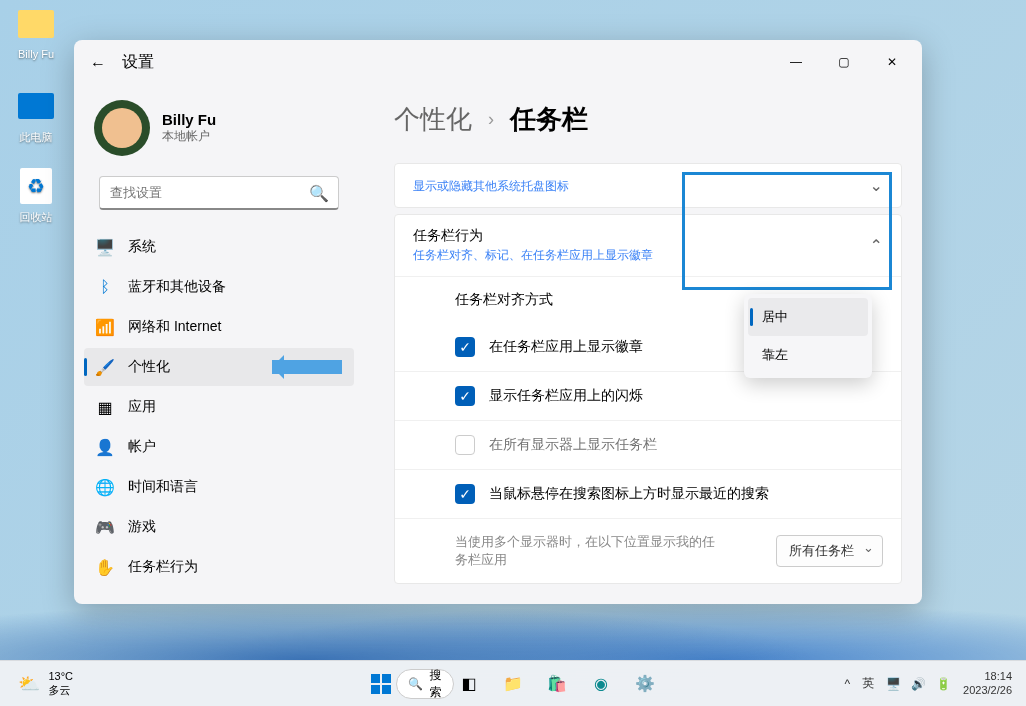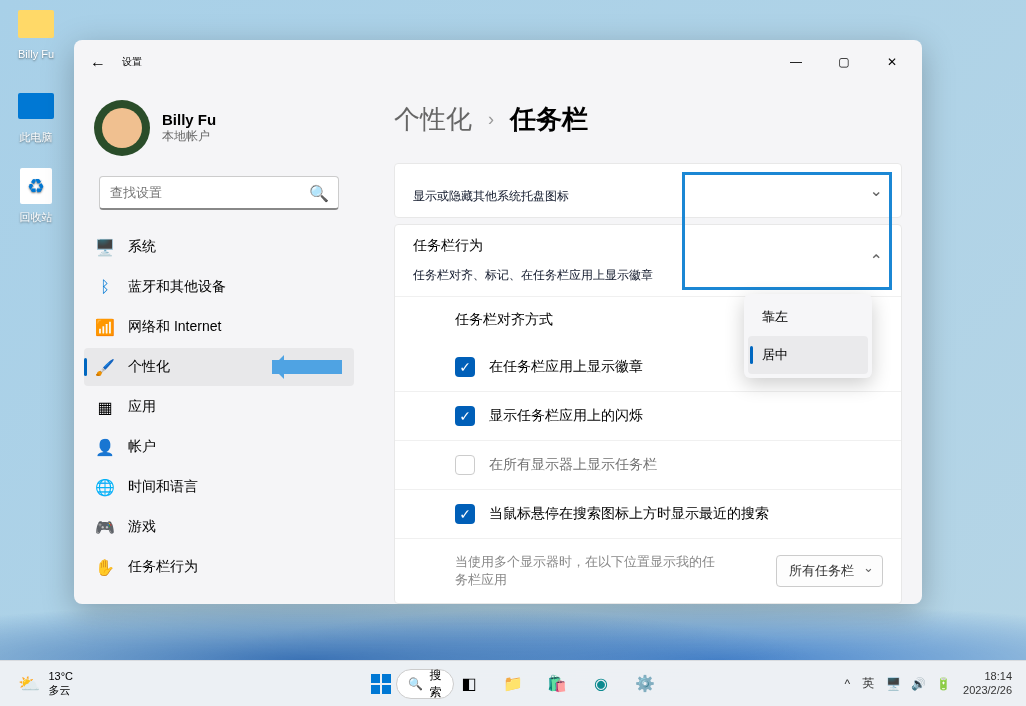--- a/index.html
+++ b/index.html
@@ -11,21 +11,21 @@
 .desktop-icon .icon-box { width: 40px; height: 40px; margin: 0 auto 4px; display: flex; align-items: center; justify-content: center; }
 .folder-icon { background: #ffd968; border-radius: 2px; width: 36px; height: 28px; }
 .pc-icon { background: #0078d4; width: 36px; height: 26px; border-radius: 2px; }
 .bin-icon { background: #fff; width: 32px; height: 36px; border-radius: 2px; display: flex; align-items: center; justify-content: center; color: #0078d4; font-size: 20px; }
 
 
 .window { position: absolute; left: 74px; top: 40px; width: 848px; height: 564px; background: #f5f5f7; border-radius: 8px; box-shadow: 0 8px 32px rgba(0,0,0,0.25); display: flex; flex-direction: column; overflow: hidden; }
 .titlebar { height: 44px; display: flex; align-items: center; padding: 0 8px; }
 .titlebar-left { display: flex; align-items: center; gap: 16px; padding-left: 8px; }
 .back-arrow { font-size: 16px; cursor: pointer; }
-.title-text { font-size: 10px; }
+.title-text { font-size: 16px; }
 .titlebar-right { margin-left: auto; display: flex; gap: 4px; }
 .win-btn { width: 44px; height: 30px; display: flex; align-items: center; justify-content: center; font-size: 12px; cursor: pointer; }
 
 .window-body { flex: 1; display: flex; overflow: hidden; }
 .sidebar { width: 290px; padding: 8px 4px 8px 4px; overflow-y: auto; }
 .profile { display: flex; align-items: center; gap: 12px; padding: 8px 16px 20px; }
 .avatar { width: 56px; height: 56px; border-radius: 50%; background: #2a4d2a; display: flex; align-items: center; justify-content: center; overflow: hidden; }
 .avatar-face { width: 40px; height: 40px; background: #f0c090; border-radius: 50%; position: relative; }
 .profile-name { font-size: 15px; font-weight: 600; }
 .profile-sub { font-size: 12px; color: #666; }
@@ -44,21 +44,21 @@
 
 .content { flex: 1; padding: 0 20px 0 30px; overflow-y: auto; }
 .breadcrumb { display: flex; align-items: center; gap: 16px; font-size: 26px; padding: 18px 0 26px; }
 .bc-sep { color: #999; font-size: 18px; }
 .bc-current { font-weight: 600; }
 .bc-parent { color: #666; font-weight: 400; }
 
 .section { background: #fff; border: 1px solid #e8e8e8; border-radius: 4px; margin-bottom: 6px; }
 .section-header { display: flex; align-items: center; padding: 12px 18px; cursor: pointer; }
 .section-title { font-size: 14px; }
-.section-sub { font-size: 12px; color: #0f172a; margin-top: 12px; }
+.section-sub { font-size: 12px; color: #3b82f6; margin-top: 2px; }
 .chevron { margin-left: auto; color: #666; }
 .highlight-box { position: absolute; border: 3px solid #1b87d4; pointer-events: none; }
 
 .setting-row { display: flex; align-items: center; padding: 14px 18px 14px 60px; border-top: 1px solid #f0f0f0; font-size: 14px; }
 .setting-row:first-child { border-top: none; }
 .setting-row .label-text { flex: 1; }
 .setting-row.disabled .label-text { color: #737373; }
 
 .checkbox { width: 20px; height: 20px; border-radius: 4px; display: inline-flex; align-items: center; justify-content: center; margin-right: 14px; flex-shrink: 0; }
 .checkbox.checked { background: #005fb8; color: #fff; }
@@ -235,22 +235,22 @@
 
         <div class="multi-disp-row">
           <span style="flex:1;max-width:260px">当使用多个显示器时，在以下位置显示我的任务栏应用</span>
           <div class="combo" style="margin-left:auto">
             <span>所有任务栏</span>
           </div>
         </div>
       </div>
 
       <div class="dropdown-popup">
+        <div class="dropdown-item selected">居中</div>
         <div class="dropdown-item">靠左</div>
-        <div class="dropdown-item selected">居中</div>
       </div>
 
       <div class="highlight-box" style="left:318px;top:88px;width:210px;height:118px"></div>
     </div>
   </div>
 </div>
 
 <div class="taskbar">
   <div class="tb-left">
     <span class="weather-icon">⛅</span>

